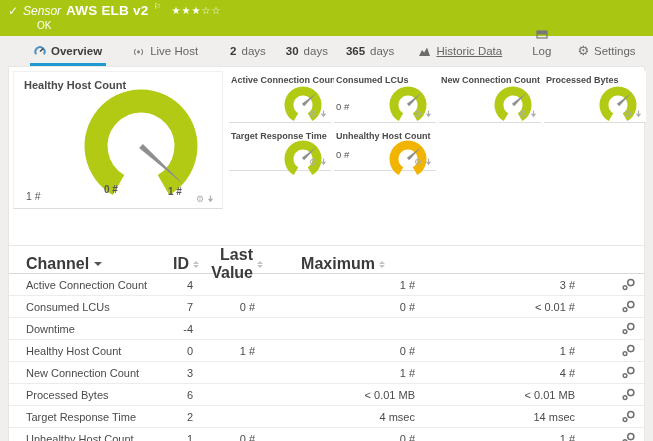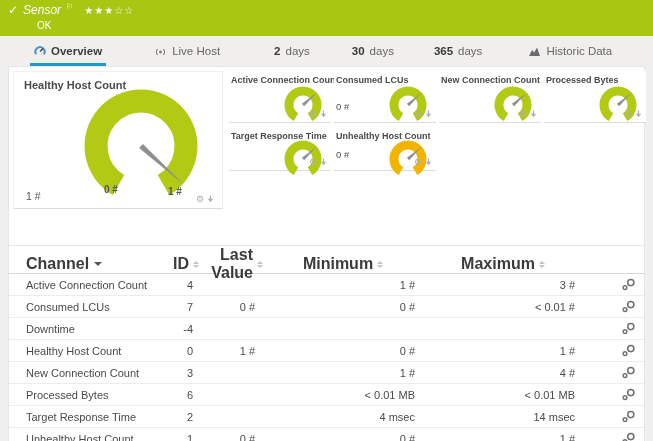--- a/index.html
+++ b/index.html
@@ -10,27 +10,27 @@
   .banner{position:absolute;top:0;left:0;right:0;height:36px;background:#a9c613;color:#fff;}
   .banner-line1{position:absolute;top:3px;left:8px;display:flex;align-items:center;gap:5px;}
   .check{font-size:12px;font-weight:bold;}
   .kind{font-style:italic;font-size:12px;}
   .sensor-title{font-weight:bold;font-size:13.5px;letter-spacing:.2px;}
   .flag{font-size:8px;vertical-align:top;position:relative;top:-4px;}
   .stars{font-size:10px;letter-spacing:1px;margin-left:6px;}
   .banner-line2{position:absolute;top:20px;left:37px;font-size:10px;}
 
   
-  .tabs{position:absolute;top:36px;left:0;right:0;height:30px;display:flex;align-items:flex-end;padding:0 0 0 30px;box-sizing:border-box;gap:22px;}
+  .tabs{position:absolute;top:36px;left:0;right:0;height:30px;display:flex;align-items:flex-end;padding:0 0 0 30px;box-sizing:border-box;}
   .tab{display:flex;align-items:center;gap:5px;font-size:11.5px;color:#666;padding:4px 4px 6px 4px;border-bottom:3px solid transparent;white-space:nowrap;cursor:pointer;}
   .tab.active{color:#3c3c3c;font-weight:bold;border-bottom:3px solid #1d9ad0;}
   .tab .num{font-weight:bold;color:#3a3a3a;}
   .tab .gear-glyph{font-size:13px;color:#707070;line-height:10px;}
   .tgap1{margin-left:22px;} .tgap2{margin-left:24px;} .tgap3{margin-left:12px;}
-  .tgap4{margin-left:10px;} .tgap5{margin-left:16px;} .tgap6{margin-left:22px;flex-direction:column;} .tgap7{margin-left:18px;}
+  .tgap4{margin-left:10px;} .tgap5{margin-left:16px;text-decoration:underline;} .tgap6{margin-left:22px;flex-direction:column;} .tgap7{margin-left:18px;}
 
   
   .panel{position:absolute;top:66px;left:8px;right:8px;bottom:0;background:#fff;border:1px solid #e6e6e6;border-bottom:none;box-sizing:border-box;}
 
   
   .gauge-card{position:absolute;left:4px;top:4px;width:210px;height:138px;background:#fff;border:1px solid #f0f0f0;border-bottom:1px solid #dcdcdc;box-sizing:border-box;}
   .gauge-card .gtitle{position:absolute;left:10px;top:7px;font-size:11px;font-weight:bold;color:#4a4a4a;}
   .main-gauge-svg{position:absolute;left:52px;top:14px;}
   .tick{position:absolute;font-size:10px;color:#555;font-weight:bold;}
   .tick-min{left:90px;top:112px;}
@@ -67,20 +67,21 @@
 </style>
 </head>
 <body>
 
 <div id="app">
 
   <div class="banner">
     <div class="banner-line1">
       <span class="check">✓</span>
       <span class="kind">Sensor</span>
+      <span class="sensor-title">AWS ELB v2</span>
       <span class="flag">⚐</span>
       <span class="stars">★★★☆☆</span>
     </div>
     <div class="banner-line2">OK</div>
   </div>
 
   <div class="tabs">
     <div class="tab active">
       <svg width="12" height="12" viewBox="0 0 12 12">
         <path d="M2.1,9.2 A4.6,4.6 0 1 1 9.9,9.2" fill="none" stroke="#4a90c4" stroke-width="2"></path>
@@ -261,27 +262,20 @@
             </span>
         </div>
         <div class="th right">
           <span>Last Value</span>
           <span class="sort">
               <i class="up"></i>
               <i class="dn"></i>
             </span>
         </div>
         <div class="th right">
-          <span>Minimum</span>
-          <span class="sort">
-              <i class="up"></i>
-              <i class="dn"></i>
-            </span>
-        </div>
-        <div class="th right">
           <span>Maximum</span>
           <span class="sort">
               <i class="up"></i>
               <i class="dn"></i>
             </span>
         </div>
         <div class="th"></div>
       </div>
       <div>
   <div class="trow">

